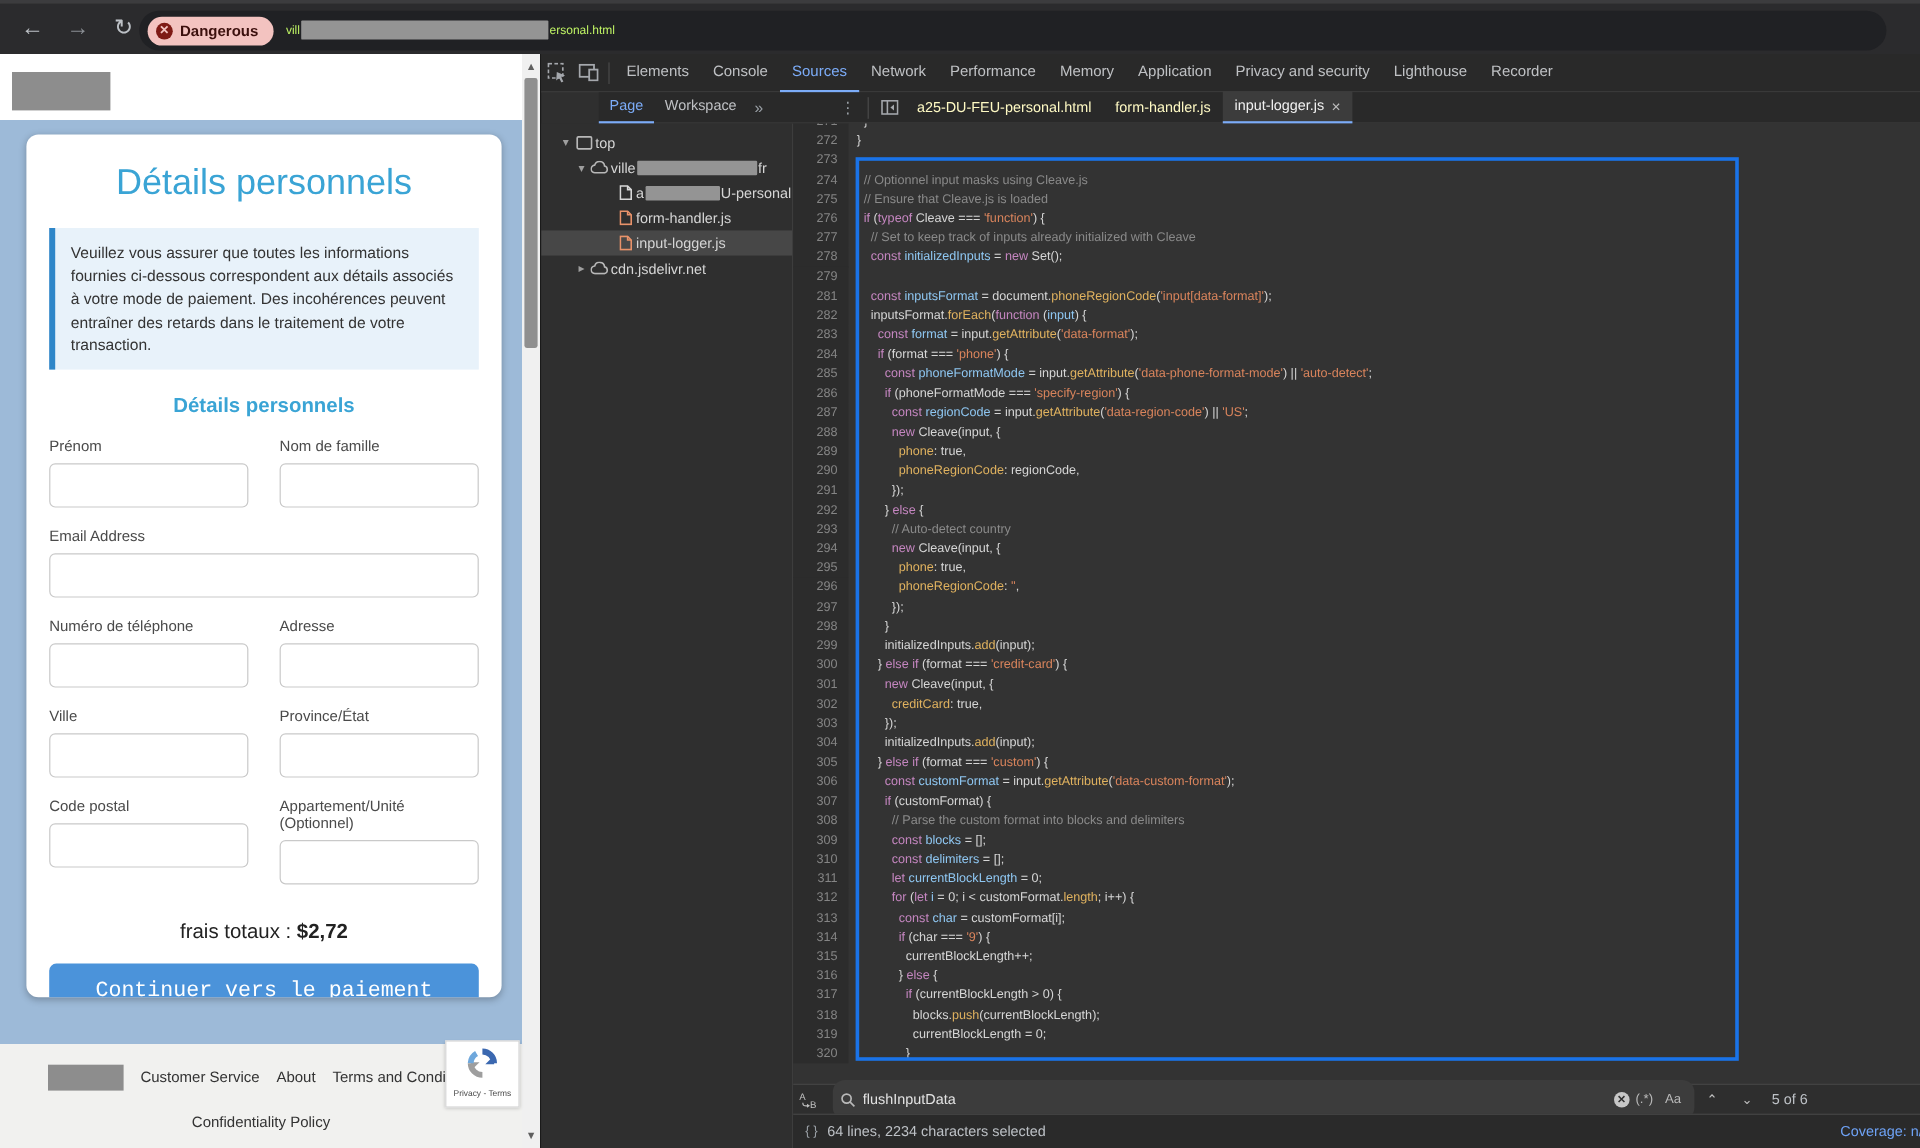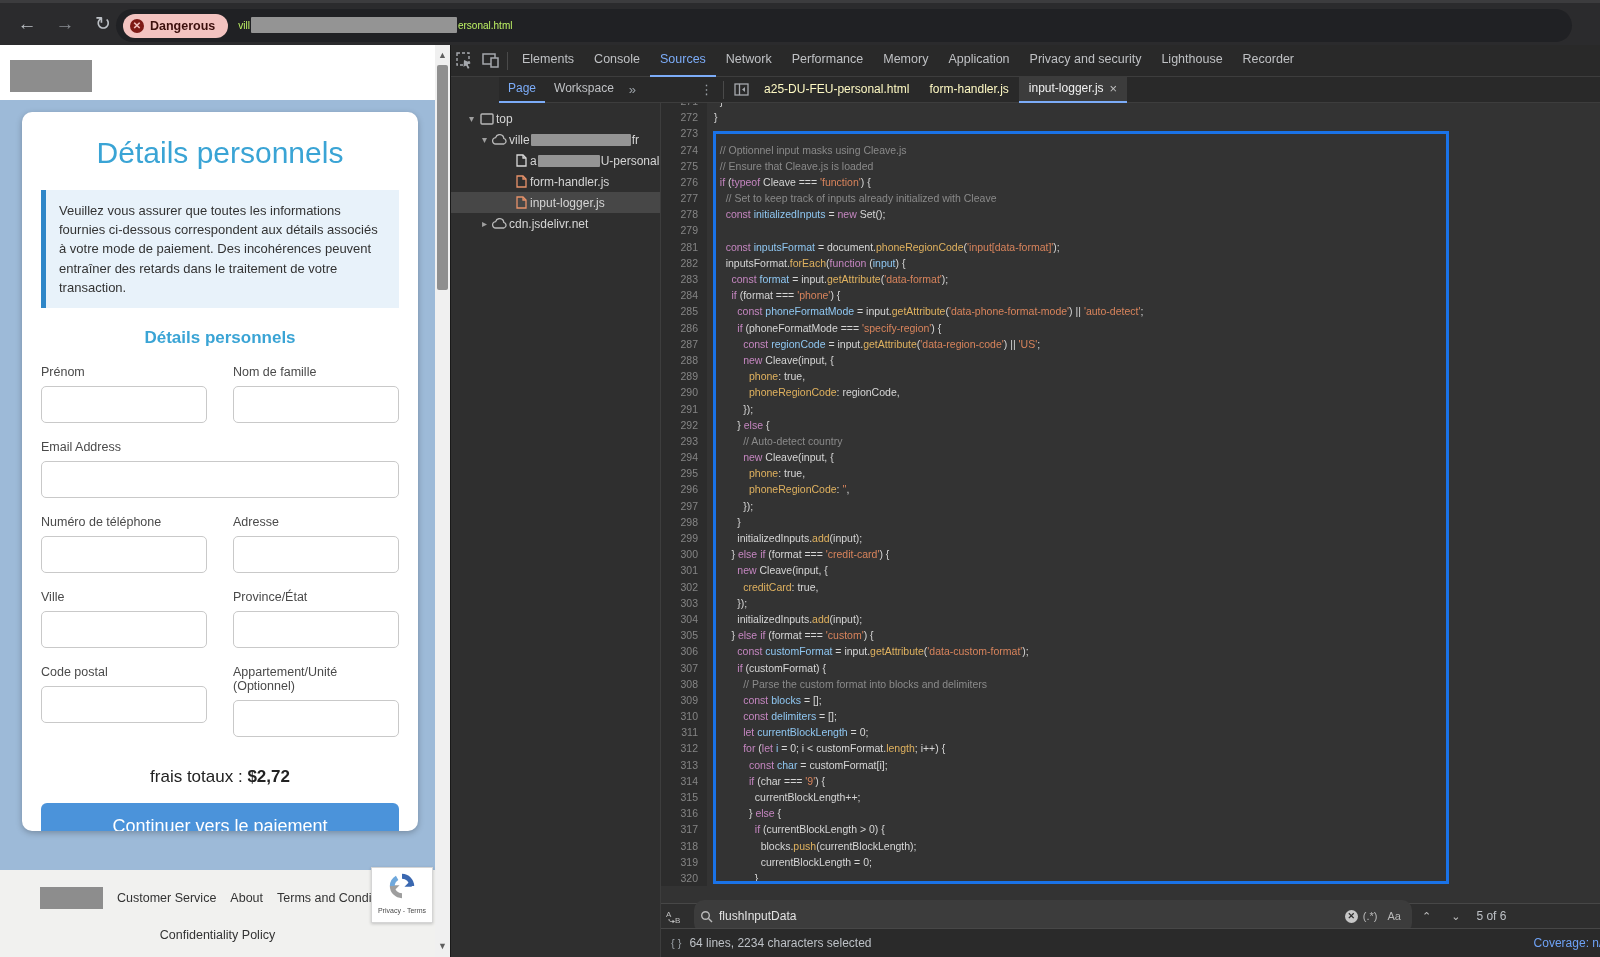--- a/index.html
+++ b/index.html
@@ -35,21 +35,21 @@
   #form-rows { padding:0 19px; }
   .form-row { display:flex; gap:26px; margin-top:17px; }
   .form-col { flex:1; }
   .form-col label { display:block; color:#4a4a4a; font-size:12.5px; margin-bottom:7px; }
   .form-col input { width:100%; height:37px; border:1px solid #c9c9c9; border-radius:5px;
                     outline:none; padding:0 8px; font-size:14px; color:#333; }
   #fee-line { margin-top:30px; text-align:center; color:#222; font-size:17px; }
   #fee-line b { font-weight:bold; }
   #submit-btn { display:block; margin:16px 19px 0 19px; width:358px; height:46px; background:#4b93da;
                 border:none; border-radius:6px; color:#fff; font-size:18px; cursor:pointer;
-                font-family:Liberation Sans, sans-serif; }
+                font-family:Liberation Mono, monospace; }
   #page-footer { position:absolute; left:0; top:825px; width:435px; height:87px; background:#f1f1ef; }
   #footer-row { position:absolute; left:40px; top:17px; display:flex; align-items:center; gap:14px;
                 white-space:nowrap; overflow:hidden; width:380px; }
   #footer-logo { width:63px; height:22px; background:#8d8d8d; flex:none; }
   .footer-link { color:#333; font-size:12.5px; cursor:pointer; }
   #policy-link { position:absolute; left:0; top:58px; width:435px; text-align:center;
                  color:#333; font-size:12.5px; cursor:pointer; }
   #recaptcha { position:absolute; left:371px; top:822px; width:62px; height:56px; background:#fff;
                border:1px solid #d5d5d5; box-shadow:0 1px 3px rgba(0,0,0,.2); text-align:center; z-index:5; }
   #recaptcha svg { margin-top:5px; }

